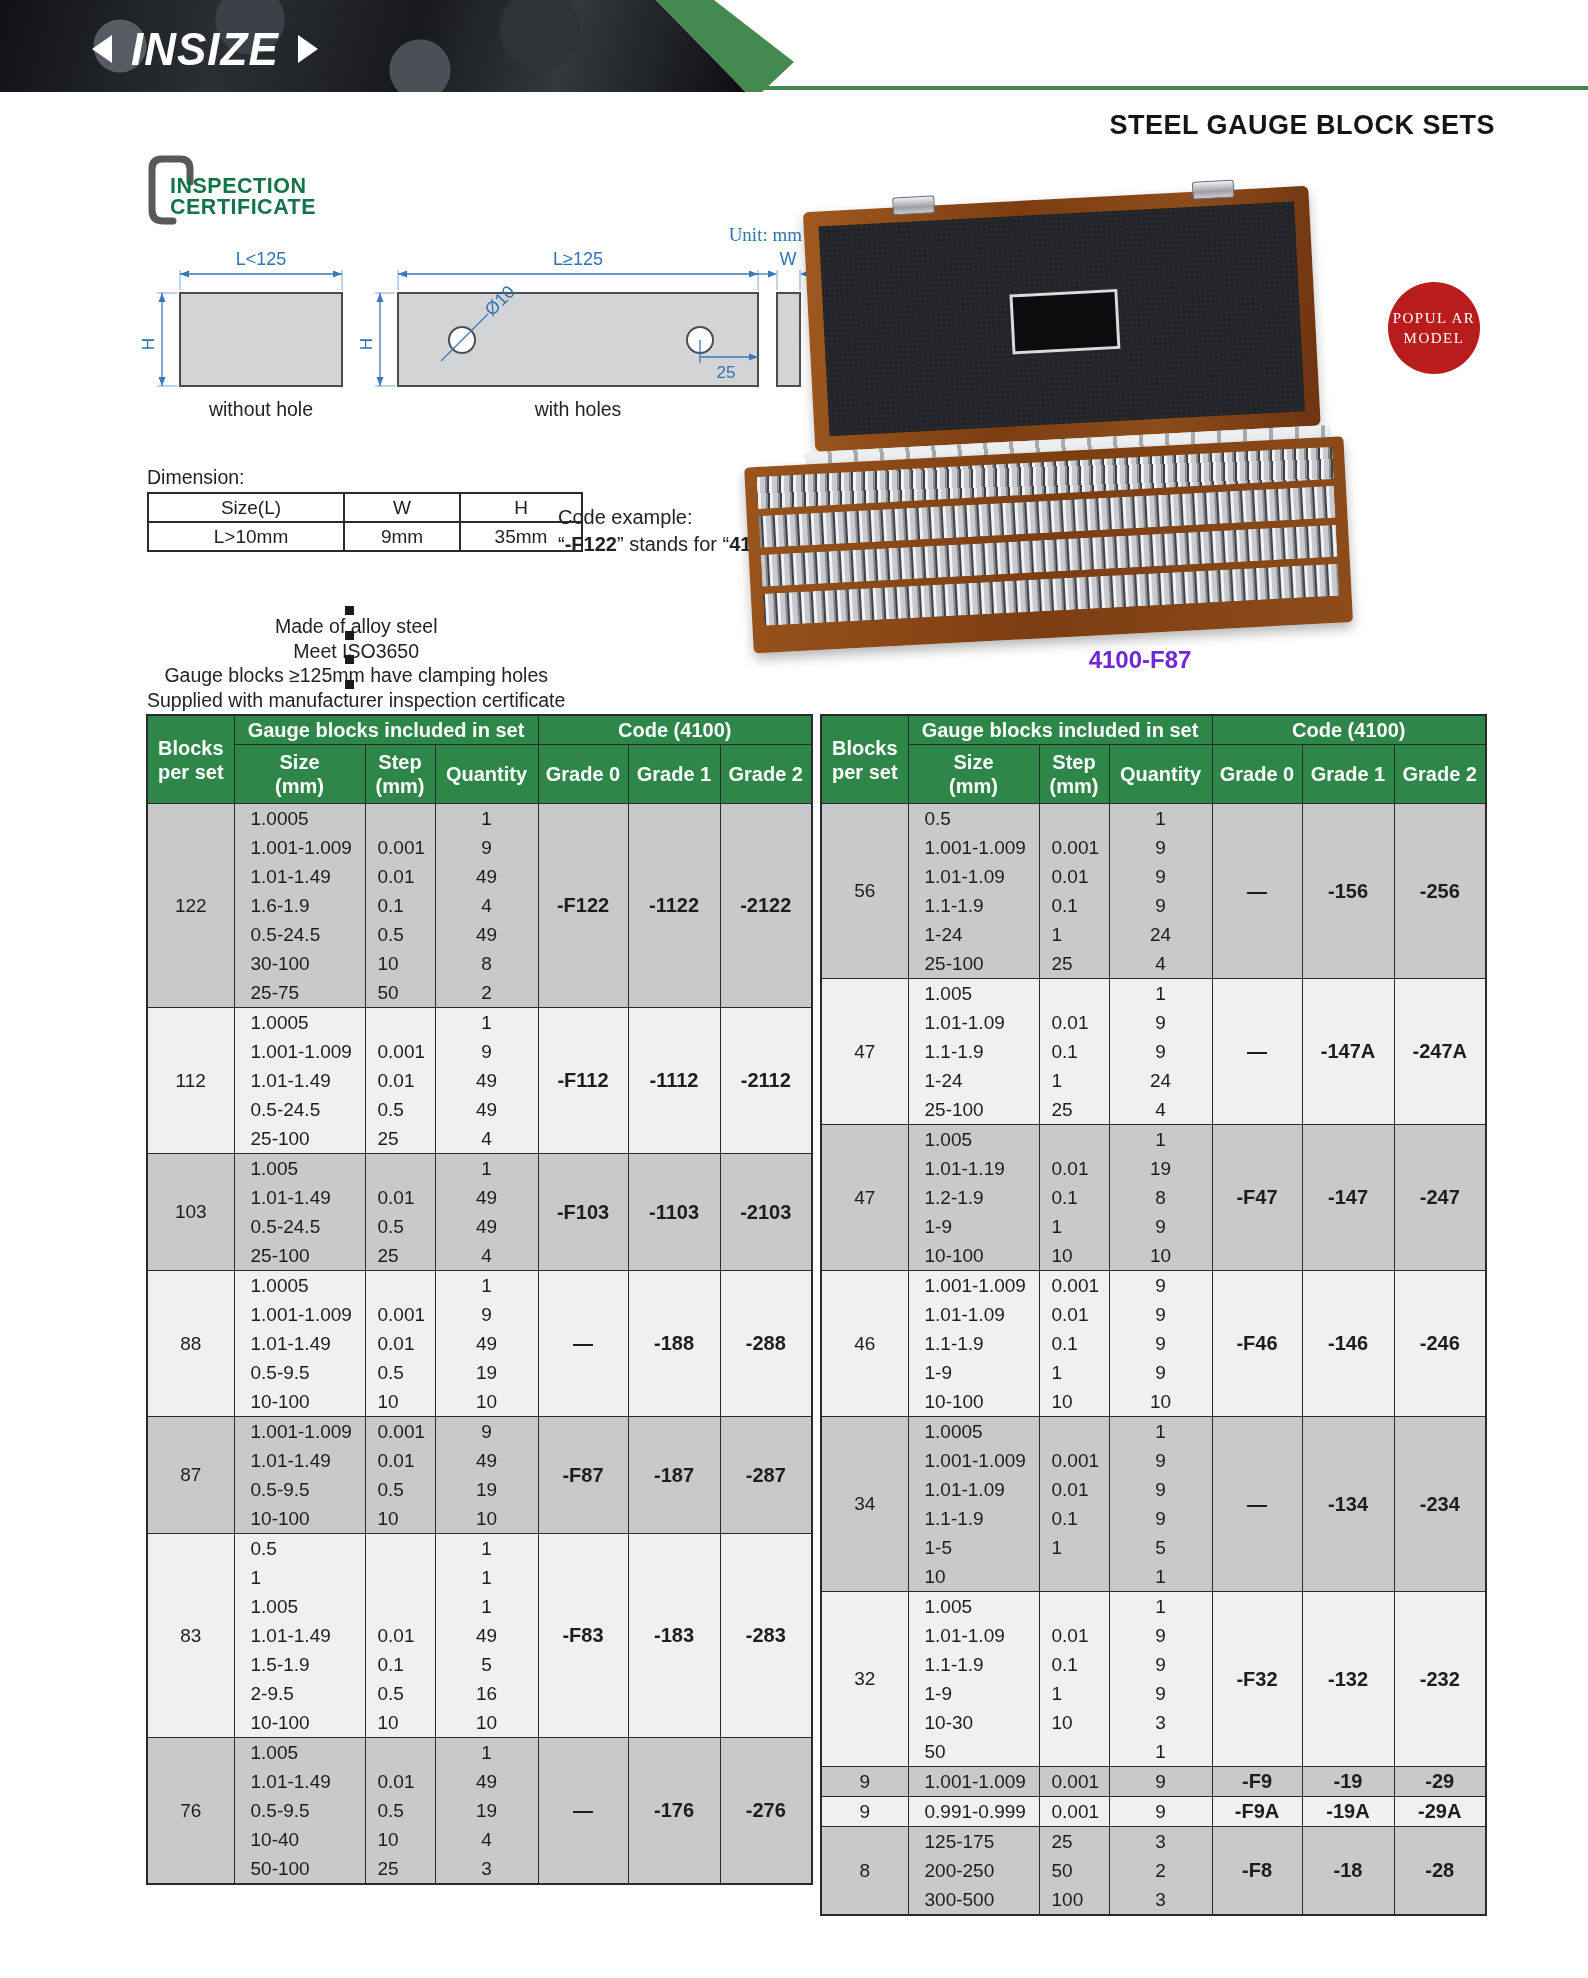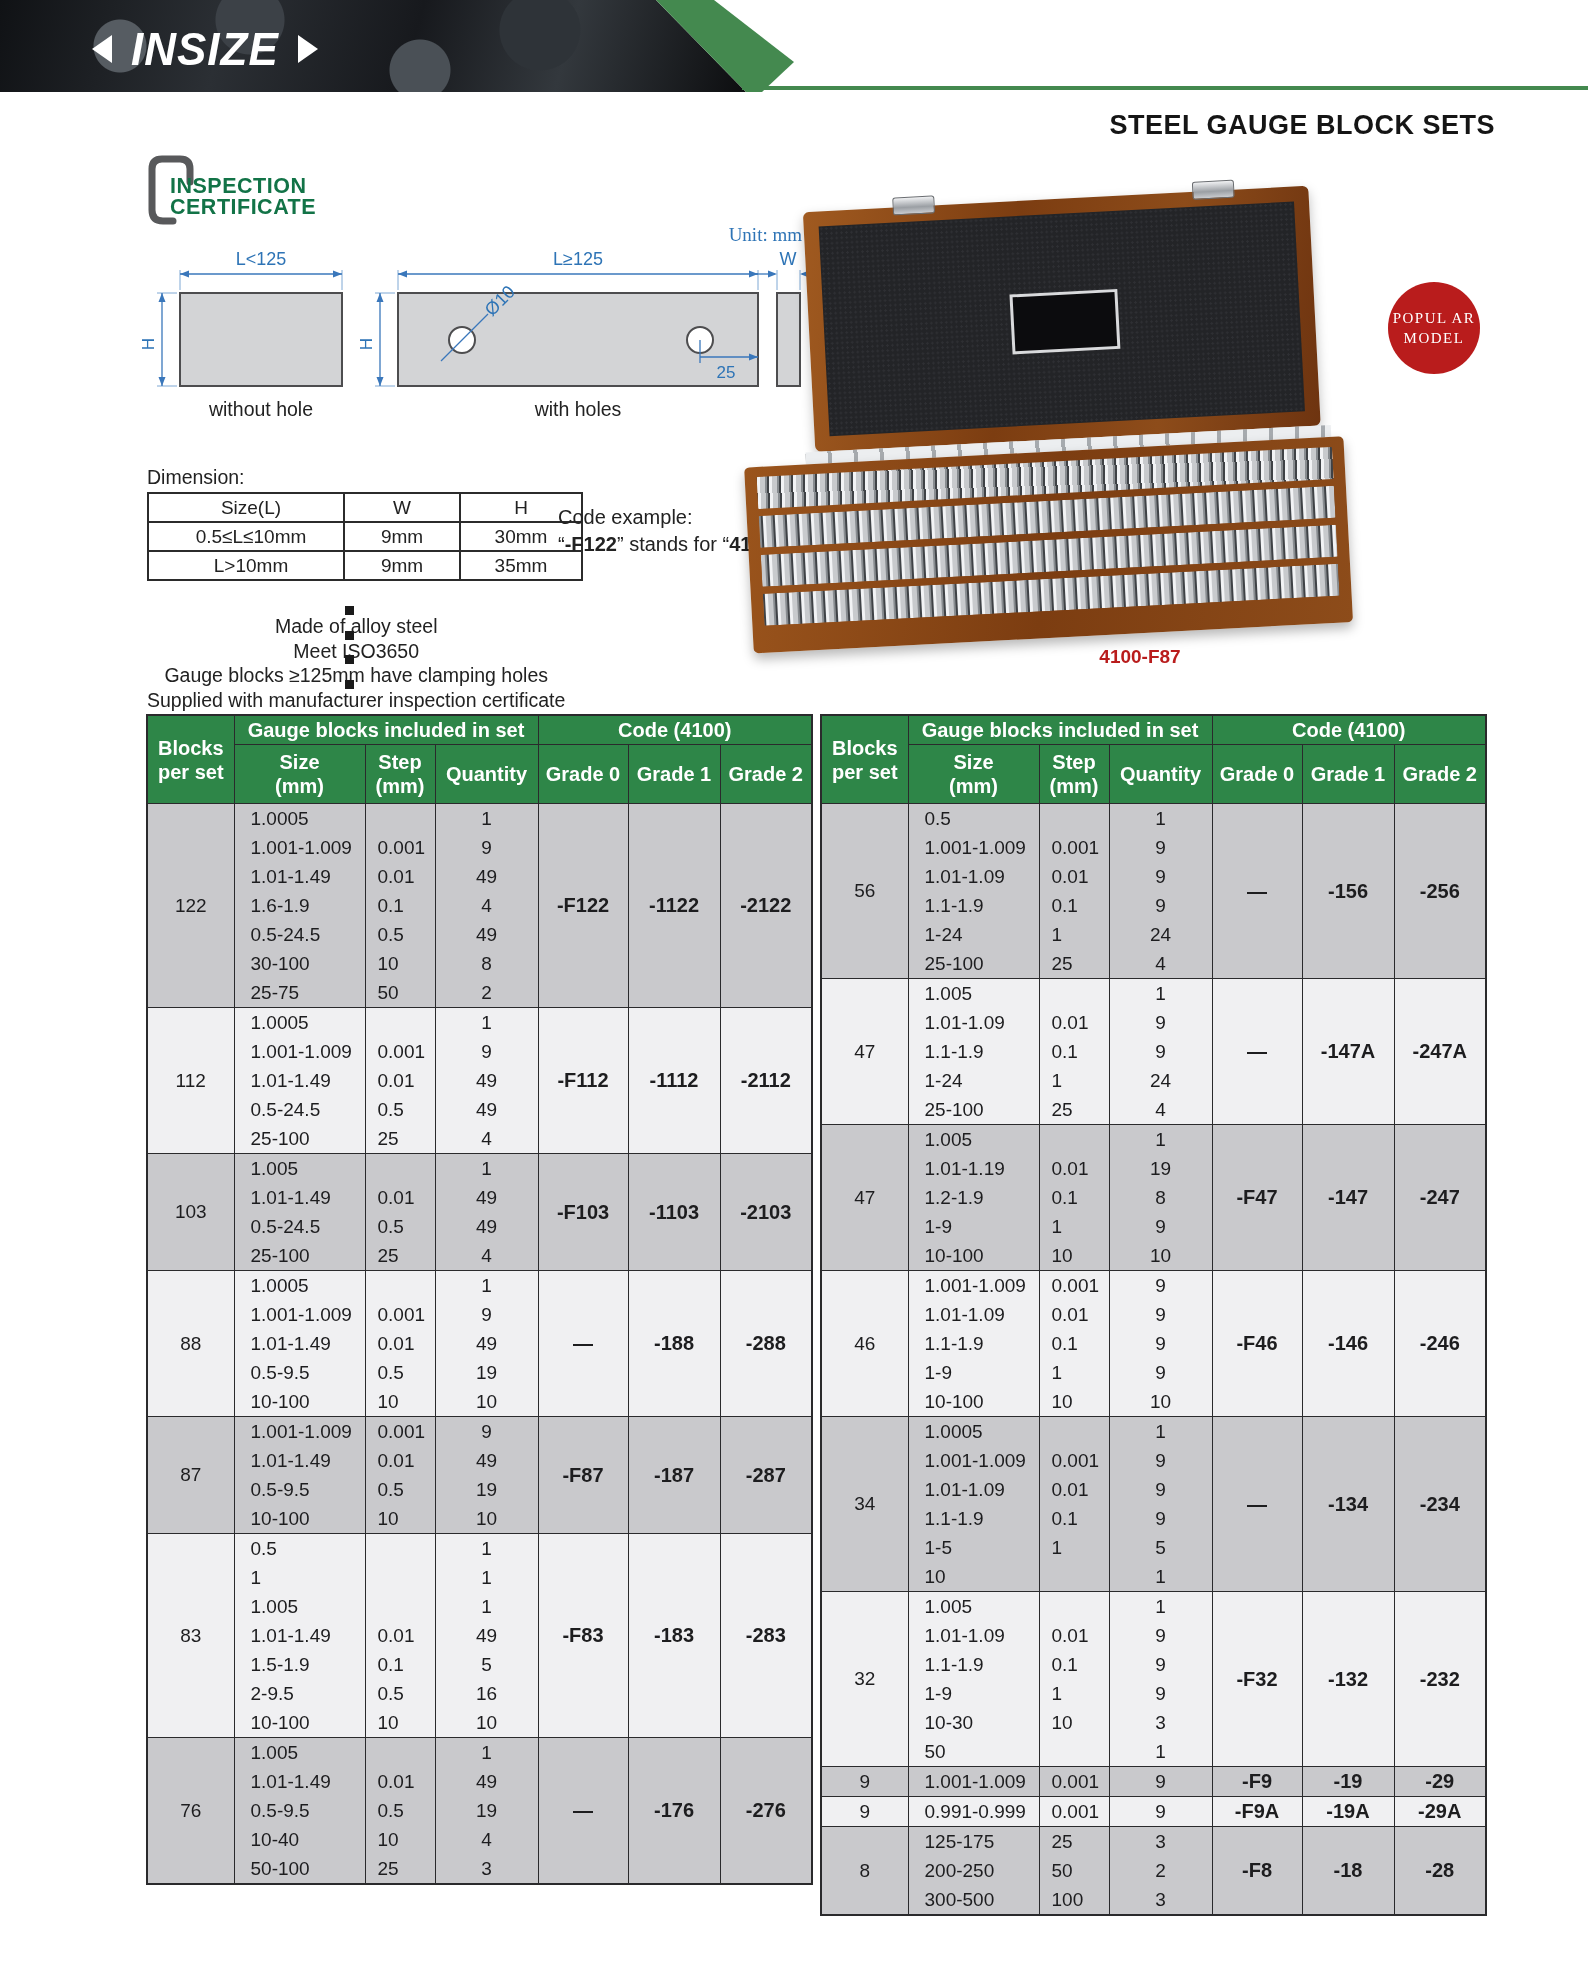--- a/index.html
+++ b/index.html
@@ -72,21 +72,21 @@
   .clasp{position:absolute;width:40px;height:16px;border-radius:3px;
          background:linear-gradient(#f0f1f3,#9b9fa4 60%,#caccd0);border:1px solid #6a6d71;}
   .hinge{position:absolute;left:62px;top:240px;width:526px;height:12px;
          background:repeating-linear-gradient(90deg,#eceef0 0 22px,#a6aaae 22px 26px);}
   .tray{position:absolute;left:0;top:252px;width:600px;height:186px;border-radius:5px;
         background:linear-gradient(100deg,#9a541c,#7c3d11 50%,#8d4c1a);
         box-shadow:0 6px 12px rgba(0,0,0,.28);padding:10px 12px;box-sizing:border-box;}
   .block-row{height:32px;margin-bottom:7px;border-radius:1px;
      background:repeating-linear-gradient(90deg,#f2f3f5 0 3px,#c8cacd 3px 8px,#888c90 8px 10px,#3f4246 10px 12px);}
   .product-caption{position:absolute;left:1020px;top:646px;width:240px;text-align:center;
-                   font-size:19px;font-weight:bold;color:#b91c1c;}
+                   font-size:24px;font-weight:bold;color:#6d28d9;}
   .pop-badge{position:absolute;left:1388px;top:282px;width:92px;height:92px;border-radius:50%;
              background:#b91c1c;display:flex;flex-direction:column;align-items:center;
              justify-content:center;color:#fff;font-family:Liberation Serif, serif;
              font-size:15px;letter-spacing:1.5px;line-height:20px;text-align:center;}
 
   
   .spec-wrap{position:absolute;top:714px;}
   .spec-wrap.left{left:146px;}
   .spec-wrap.right{left:820px;}
   table.spec{border-collapse:collapse;table-layout:fixed;border:2px solid #2a2a2c;}
@@ -188,25 +188,20 @@
 
   <div class="dim-label">Dimension:</div>
   <table class="dim-table">
     <tbody>
         <tr>
       <th class="c0">Size(L)</th>
       <th class="c1">W</th>
       <th class="c2">H</th>
     </tr>
     <tr>
-      <td class="c0">0.5≤L≤10mm</td>
-      <td class="c1">9mm</td>
-      <td class="c2">30mm</td>
-    </tr>
-    <tr>
       <td class="c0">L&gt;10mm</td>
       <td class="c1">9mm</td>
       <td class="c2">35mm</td>
     </tr>
   </tbody>
     </table>
 
   <div class="code-example">
     <div>Code example:</div>
     <div><span>“</span><b>-F122</b><span>” stands for “</span><b>4100-F122</b><span>”</span></div>

